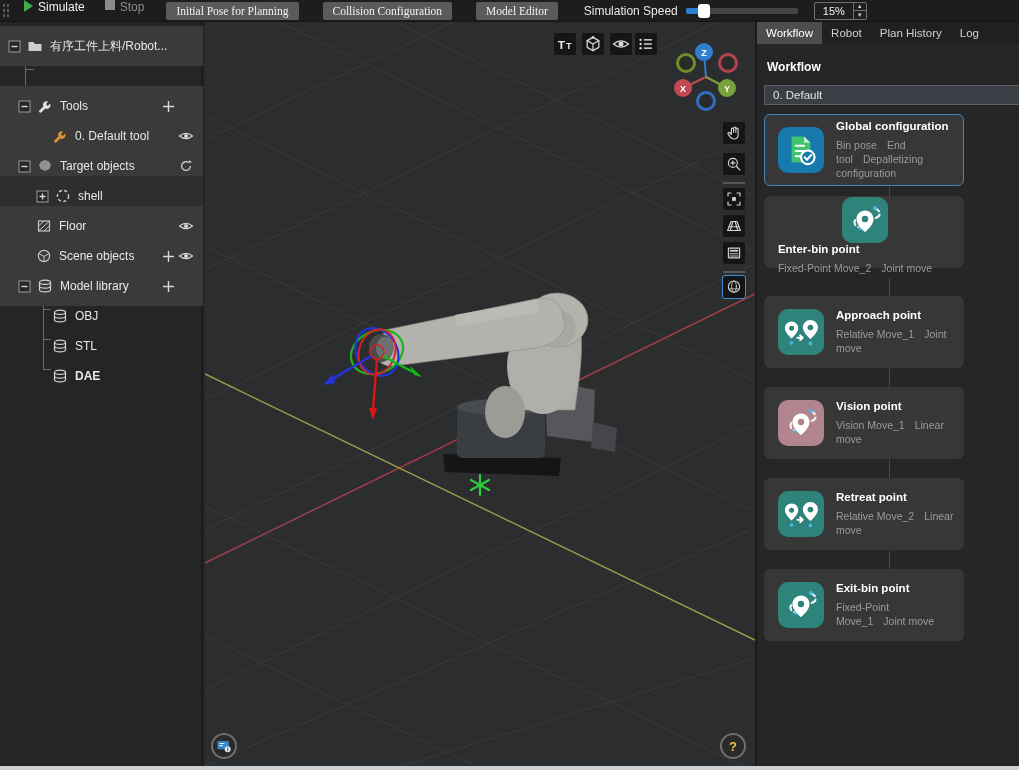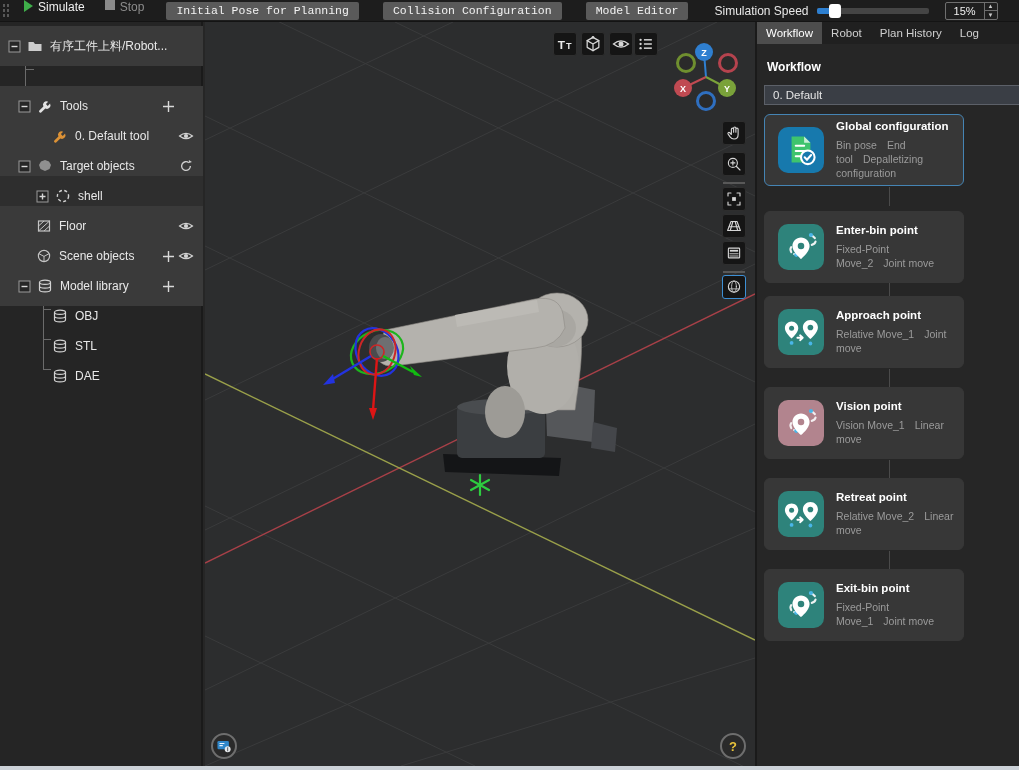--- a/index.html
+++ b/index.html
@@ -19,21 +19,21 @@
   .grip { width:8px; height:16px; margin:0 4px 0 2px;
     background-image:radial-gradient(#585858 1px, transparent 1.2px);
     background-size:4px 5px; }
   .tb-run { display:flex; align-items:flex-start; gap:5px; padding:0 10px; height:22px; cursor:pointer; }
   .tb-run .lbl { color:#f0f0f0; }
   .tb-run.disabled .lbl { color:#8c8c8c; }
   .play-tri { width:0; height:0; border-left:9px solid #3fae4a; border-top:6px solid transparent; border-bottom:6px solid transparent; }
   .stop-sq { width:10px; height:10px; background:#8a8a8a; }
   .tb-btn {
     height:18px; margin:0 12px; padding:0 10px; background:#5a5a5a; color:#f2f2f2;
-    border:none; border-radius:2px; font-size:11.5px; font-family:Liberation Mono, monospace;
+    border:none; border-radius:2px; font-size:11.5px; font-family:Liberation Serif, serif;
     display:flex; align-items:center; cursor:pointer; white-space:nowrap;
   }
   .tb-label { margin-left:14px; margin-right:8px; color:#e8e8e8; }
   .slider { position:relative; width:112px; height:6px; background:#454545; border-radius:2px; }
   .slider .fill { position:absolute; left:0; top:0; height:6px; width:18px; background:#2d7fd0; border-radius:2px; }
   .slider .handle { position:absolute; left:12px; top:-4px; width:12px; height:14px; background:#fdfdfd; border-radius:3px; }
   .spinbox { display:flex; align-items:stretch; height:18px; margin-left:16px;
     border:1px solid #6f6f6f; background:#1f1f1f; border-radius:2px;justify-content:space-between; }
   .spinbox .val { width:38px; display:flex; align-items:center; justify-content:center; color:#f0f0f0; font-size:11px; }
   .spin-arrows { display:flex; flex-direction:column; border-left:1px solid #6f6f6f; width:13px; }
@@ -265,21 +265,21 @@
       </svg>
       <span class="txt">OBJ</span>
     </div>
     <div class="trow bare" style="top:304px; padding-left:52px;">
       <svg class="obj-ic" viewBox="0 0 16 16">
         <ellipse cx="8" cy="4.2" rx="5.5" ry="2.1" stroke="#d2d2d2" stroke-width="1.2" fill="none"></ellipse>
         <path d="M2.5 4.2 V11.8 A5.5 2.1 0 0 0 13.5 11.8 V4.2 M2.5 8 A5.5 2.1 0 0 0 13.5 8" stroke="#d2d2d2" stroke-width="1.2" fill="none"></path>
       </svg>
       <span class="txt">STL</span>
     </div>
-    <div class="trow bare" style="top:334px; padding-left:52px;">
+    <div class="trow bare" style="top:334px; padding-left:52px;font-weight:bold;">
       <svg class="obj-ic" viewBox="0 0 16 16">
         <ellipse cx="8" cy="4.2" rx="5.5" ry="2.1" stroke="#d2d2d2" stroke-width="1.2" fill="none"></ellipse>
         <path d="M2.5 4.2 V11.8 A5.5 2.1 0 0 0 13.5 11.8 V4.2 M2.5 8 A5.5 2.1 0 0 0 13.5 8" stroke="#d2d2d2" stroke-width="1.2" fill="none"></path>
       </svg>
       <span class="txt">DAE</span>
     </div>
   </div>
 
   <div id="viewport">
 
@@ -482,21 +482,21 @@
         </svg>
       </div>
       <div class="card-body">
         <div class="card-title">Global configuration</div>
         <div class="card-tags">
           <span>Bin pose</span><span>End tool</span><span>Depalletizing configuration</span>
         </div>
       </div>
     </div>
 
-    <div class="card" style="top:189px;">
+    <div class="card" style="top:174px;flex-direction:column;">
       <div class="tile teal">
         <svg width="46" height="46" viewBox="0 0 44 44">
           <path d="M31 11 c6 1 7 8 1 9 h-16 c-6 1 -5 9 1 9" stroke="#eef2f2" stroke-width="2" fill="none" stroke-dasharray="5 3.4" stroke-linecap="round"></path>
           <circle cx="31.5" cy="10.5" r="2" fill="#49b6e8"></circle>
             <circle cx="17.5" cy="29.5" r="2" fill="#49b6e8"></circle>
           <path d="M22 13 c-4.6 0 -8.2 3.6 -8.2 8.2 0 5.6 8.2 12.3 8.2 12.3 s8.2 -6.7 8.2 -12.3 c0 -4.6 -3.6 -8.2 -8.2 -8.2 z" fill="#ffffff"></path>
           <circle cx="22" cy="21" r="3.1" fill="#2e837b"></circle>
         </svg>
       </div>
       <div class="card-body">

